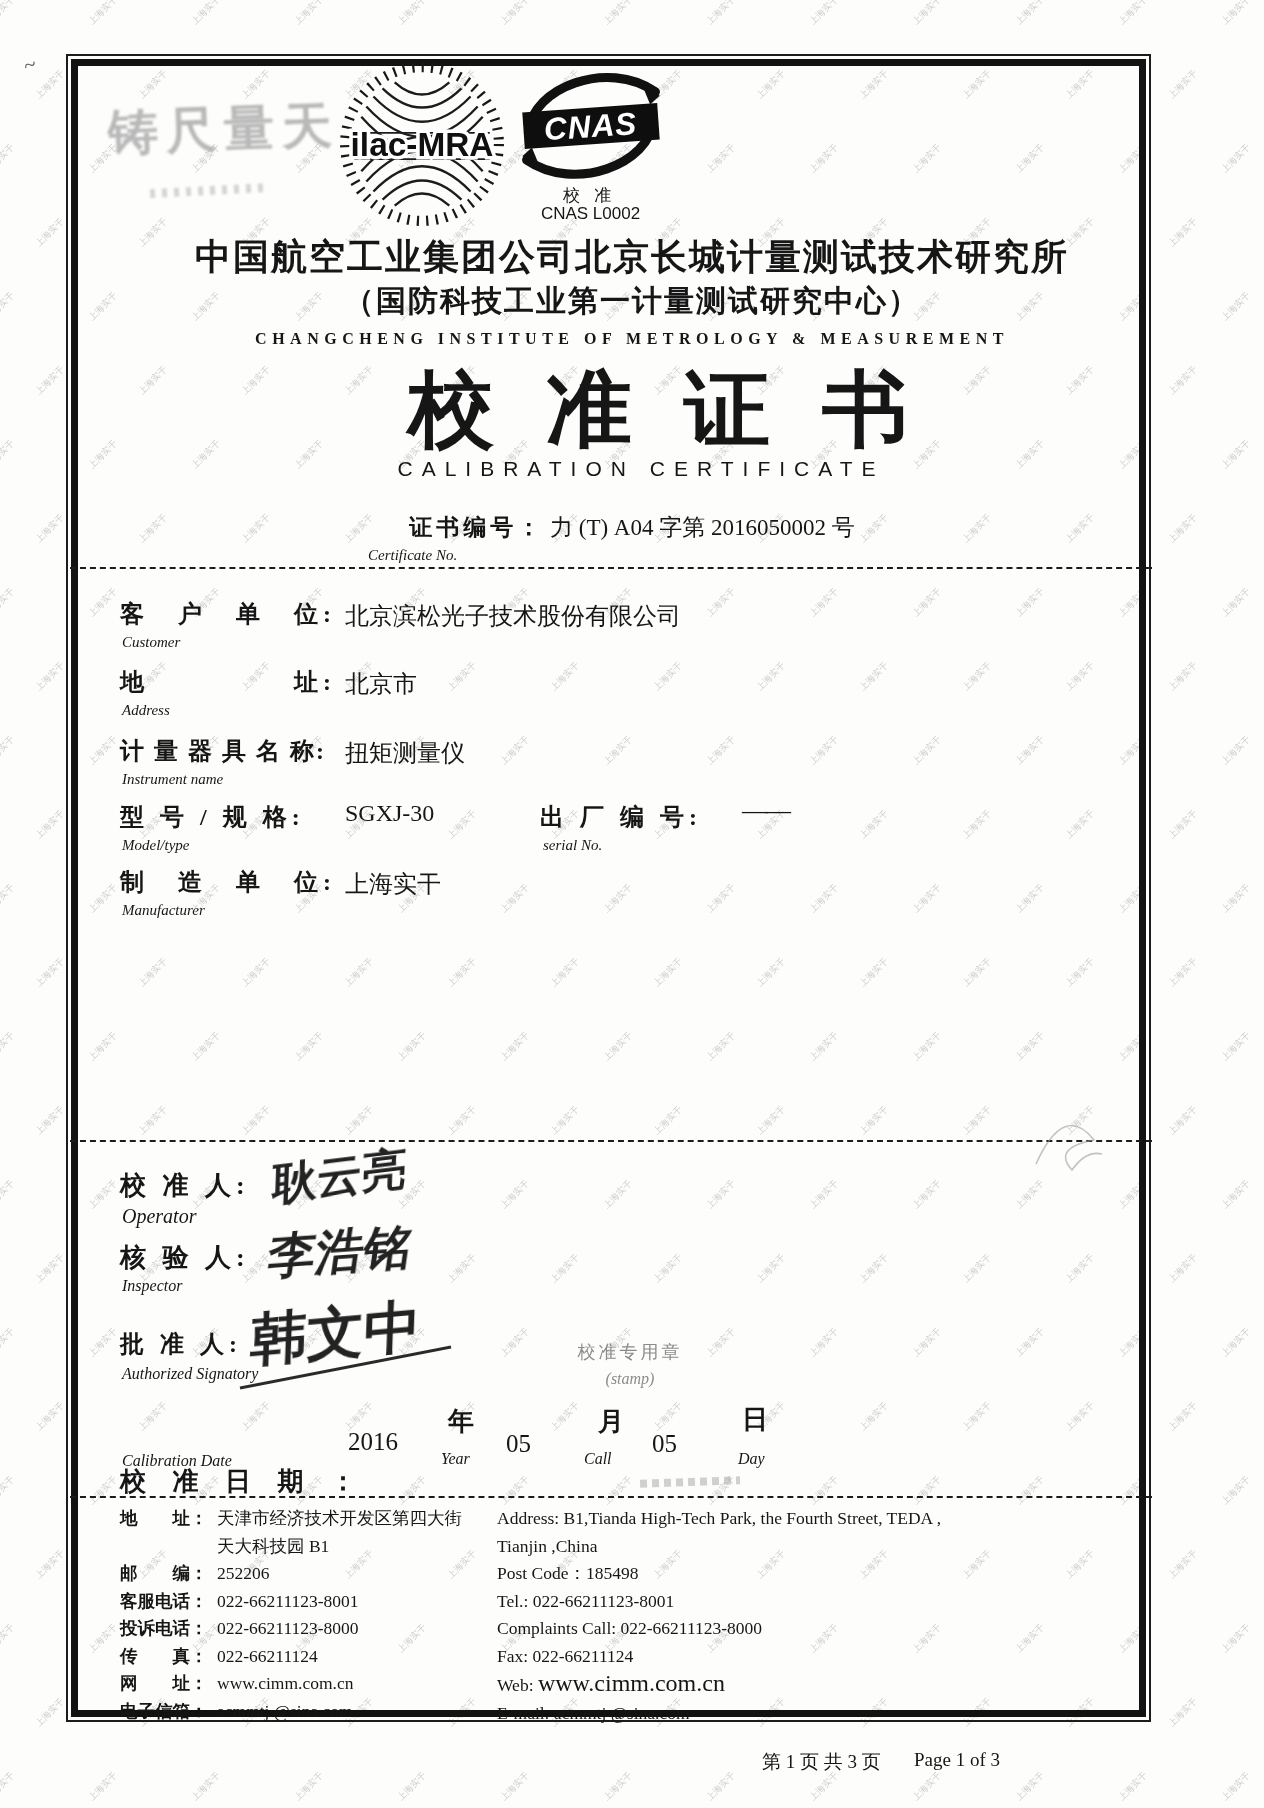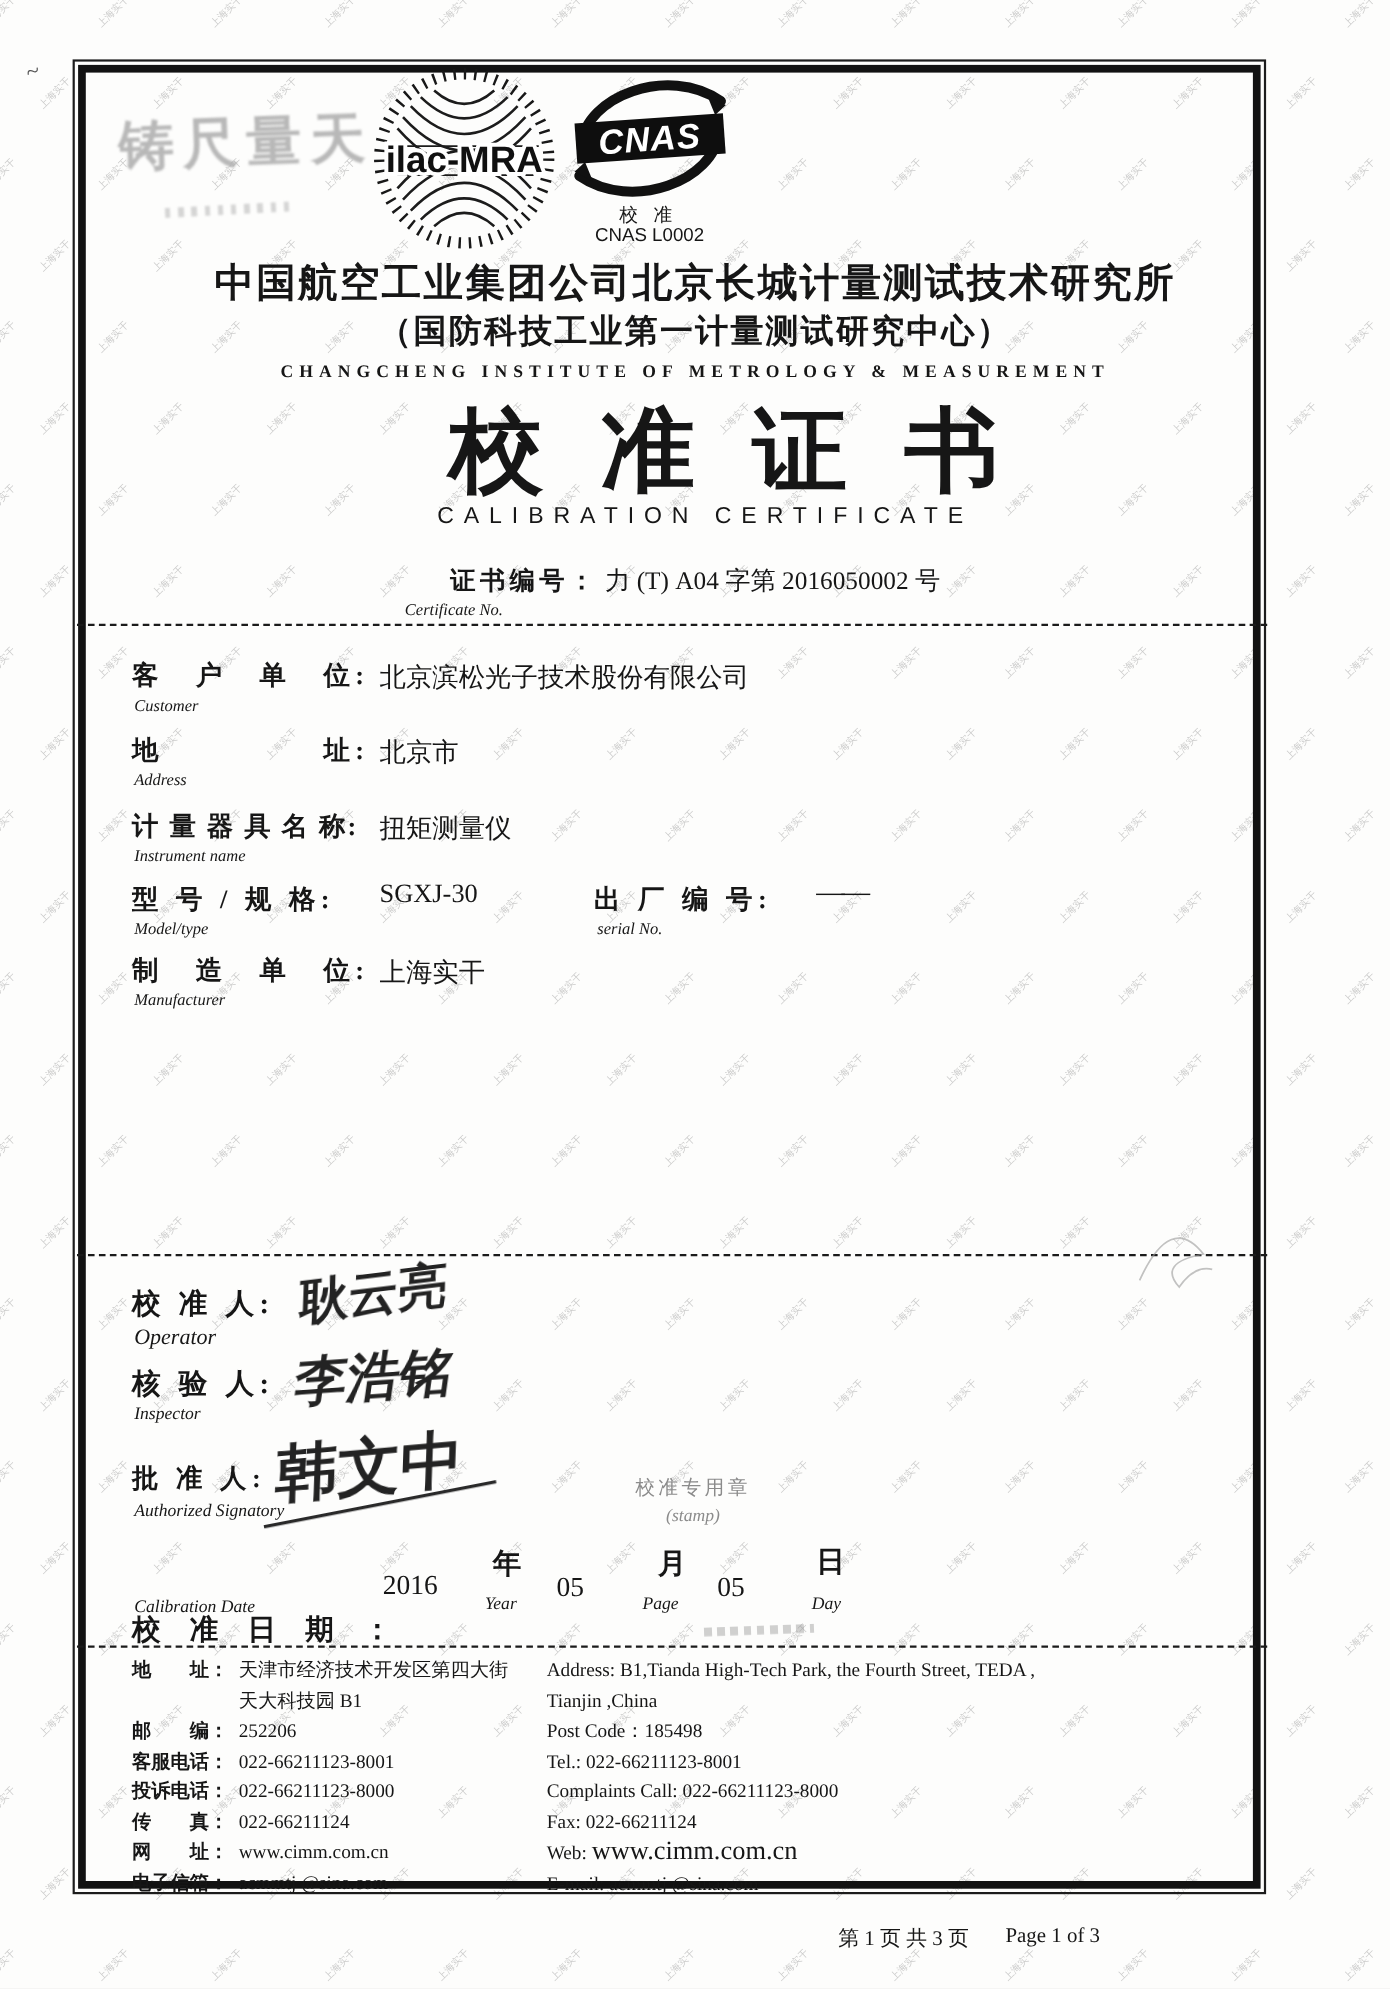--- a/index.html
+++ b/index.html
@@ -471,21 +471,21 @@
   <div class="abs stamp-t" style="left:545px;top:1340px;width:170px;text-align:center;font-size:18px;letter-spacing:3px;filter:blur(.3px);">校准专用章</div>
   <div class="abs stamp-t" style="left:545px;top:1370px;width:170px;text-align:center;font-size:16px;font-style:italic;filter:blur(.3px);">(stamp)</div>
 
   <div class="abs flabel" style="top:1464px;font-size:26px;letter-spacing:10px;">校 准 日 期 ：</div>
   <div class="abs fsub" style="top:1452px;font-size:16px;">Calibration Date</div>
   <div class="abs" style="left:348px;top:1428px;font-size:25px;">2016</div>
   <div class="abs" style="left:448px;top:1404px;font-size:26px;font-weight:600;">年</div>
   <div class="abs" style="left:441px;top:1450px;font-size:16px;font-style:italic;">Year</div>
   <div class="abs" style="left:506px;top:1430px;font-size:25px;">05</div>
   <div class="abs" style="left:598px;top:1404px;font-size:26px;font-weight:600;">月</div>
-  <div class="abs" style="left:584px;top:1450px;font-size:16px;font-style:italic;">Page</div>
+  <div class="abs" style="left:584px;top:1450px;font-size:16px;font-style:italic;">Call</div>
   <div class="abs" style="left:652px;top:1430px;font-size:25px;">05</div>
   <div class="abs" style="left:742px;top:1402px;font-size:26px;font-weight:600;">日</div>
   <div class="abs" style="left:738px;top:1450px;font-size:16px;font-style:italic;">Day</div>
   <div class="abs" style="left:640px;top:1478px;width:100px;height:8px;opacity:.45;transform:rotate(-2deg);background:repeating-linear-gradient(90deg,#9a9a9a 0 7px,transparent 7px 12px);filter:blur(.5px);"></div>
 
   <div class="abs dash" style="top:1496px;"></div>
 
   <div class="abs f-col" style="left:120px;">
     <div class="f-row">
         <span class="f-label">地　　址：</span>

